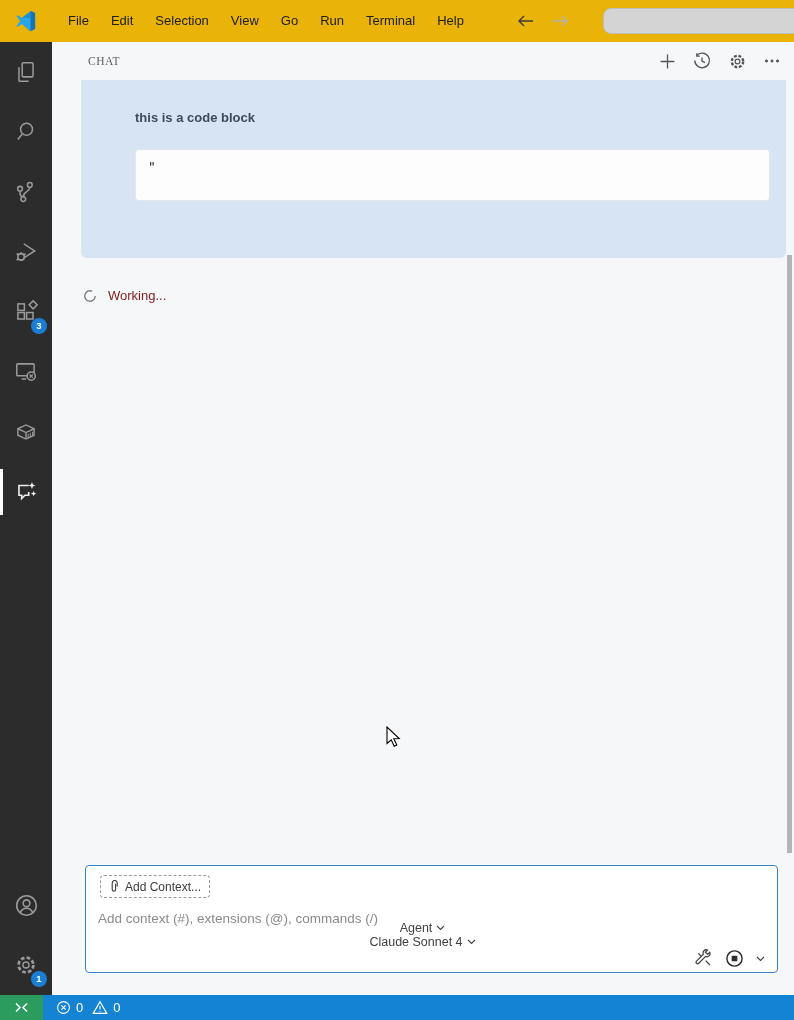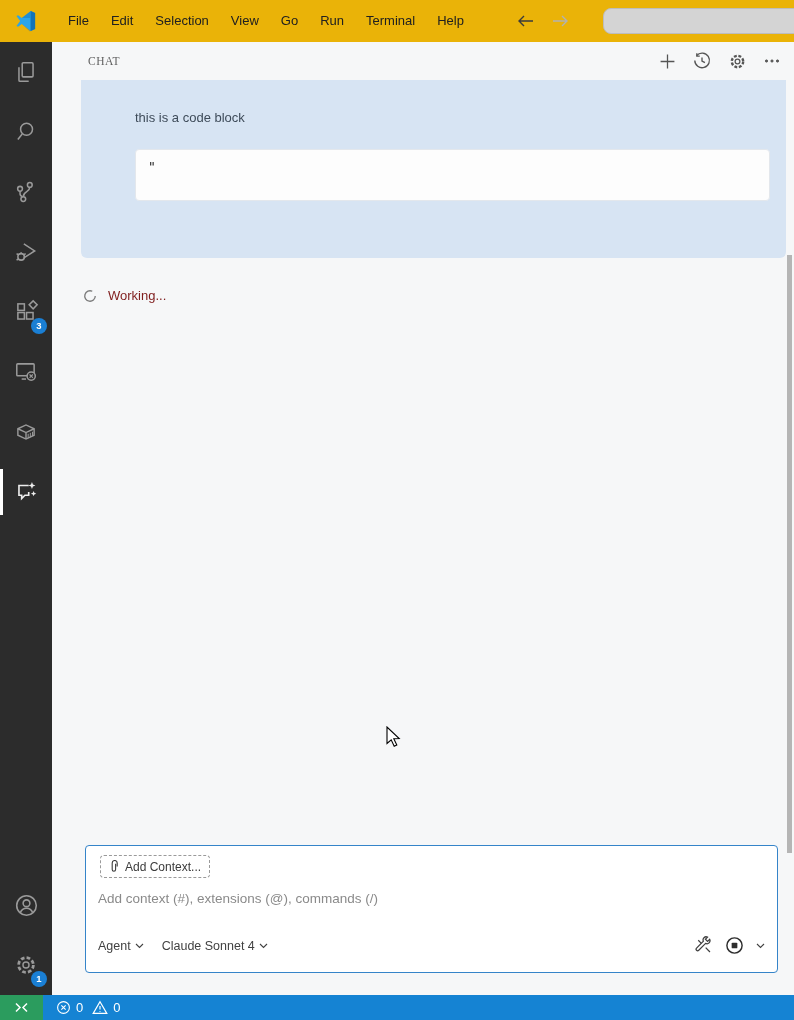--- a/index.html
+++ b/index.html
@@ -36,31 +36,31 @@
   .chat-header { height:38px; display:flex; align-items:center; padding:0 12px 0 36px;font-family:Liberation Serif, serif; }
   .chat-title { font-size:11.5px; color:#5f5f5f; letter-spacing:.5px; }
   .chat-actions { margin-left:auto; display:flex; align-items:center; gap:15px; }
   .chat-actions .icon-btn { width:20px; height:20px; display:flex; align-items:center; justify-content:center; }
   .chat-actions svg { stroke:#555; }
 
   .chat-content { position:absolute; top:38px; left:0; right:0; bottom:138px; overflow:hidden; }
   .request-bubble { position:absolute; left:29px; top:0; width:705px; height:178px; background:#d7e4f3; border-radius:0 0 6px 6px; padding:0 16px 0 54px; overflow:hidden; }
   .codeblock { background:#fdfdfd; border:1px solid #e3e7ec; border-radius:4px; font-family:"DejaVu Sans Mono", monospace; font-size:13px; color:#1f1f1f; }
   .codeblock.cb1 { margin-top:-7px; padding:13px 12px 18px; font-weight:600; }
-  .request-para { margin-top:30px; font-size:13px; color:#3e4b59; }
+  .request-para { margin-top:30px; font-size:13px; color:#3e4b59;font-weight:bold; }
   .codeblock.cb2 { margin-top:24px; height:52px; padding:9px 12px; }
   .working-row { position:absolute; left:31px; top:208px; display:flex; align-items:center; gap:11px; font-size:13px; color:#7f1d1d; }
   .spinner { width:14px; height:14px; }
   .chat-scrollbar { position:absolute; right:2px; top:175px; width:5px; height:598px; background:#b5b5b5; }
 
   
-  .chat-input { position:absolute; left:33px; right:16px; bottom:22px; height:128px; background:#ffffff; border:1px solid #3584c9; border-radius:4px; padding:9px 12px; }
+  .chat-input { position:absolute; left:33px; right:16px; bottom:22px; height:108px; background:#ffffff; border:1px solid #3584c9; border-radius:4px; padding:9px 12px; }
   .add-context { display:inline-flex; align-items:center; gap:6px; height:23px; padding:0 8px; border:1px dashed #9a9a9a; border-radius:4px; font-size:12px; color:#3b3b3b; background:#fff; margin-left:2px; }
   .input-placeholder { margin-top:13px; font-size:13.5px; color:#8a8a8a; }
-  .input-footer { position:absolute; left:12px; right:12px; bottom:17px; display:flex; align-items:center; }
+  .input-footer { position:absolute; left:12px; right:12px; bottom:4px; display:flex; align-items:center;flex-direction:column; }
   .picker { display:flex; align-items:center; gap:4px; font-size:12.5px; color:#424242; margin-right:18px; }
   .footer-icons { margin-left:auto; display:flex; align-items:center; gap:12px; }
 
   .mouse-cursor { position:absolute; left:383px; top:726px; z-index:50; }
 </style>
 </head>
 <body>
 
 <div class="window">
 

